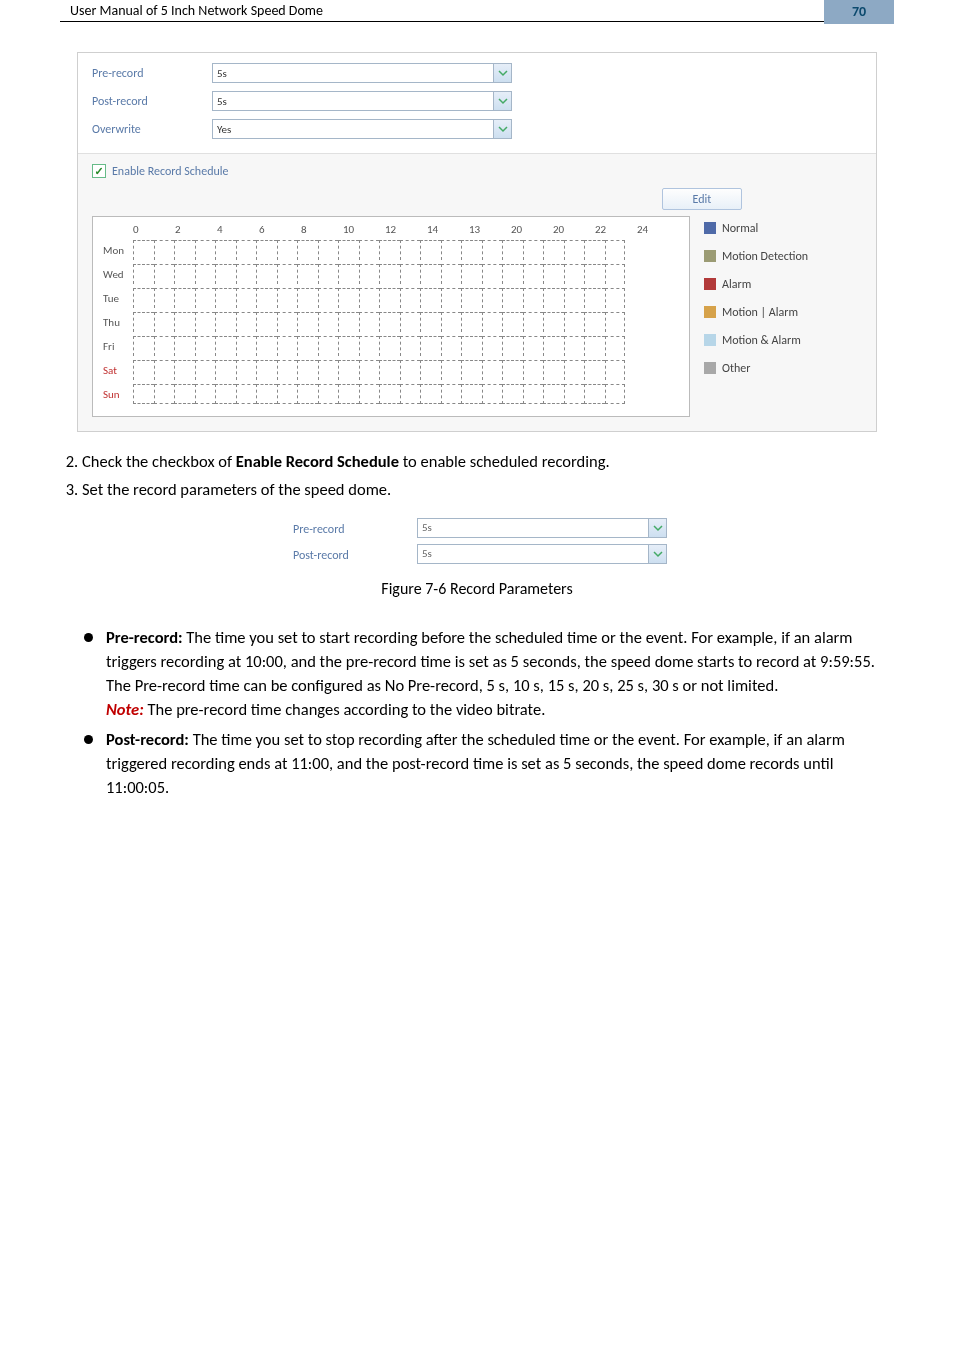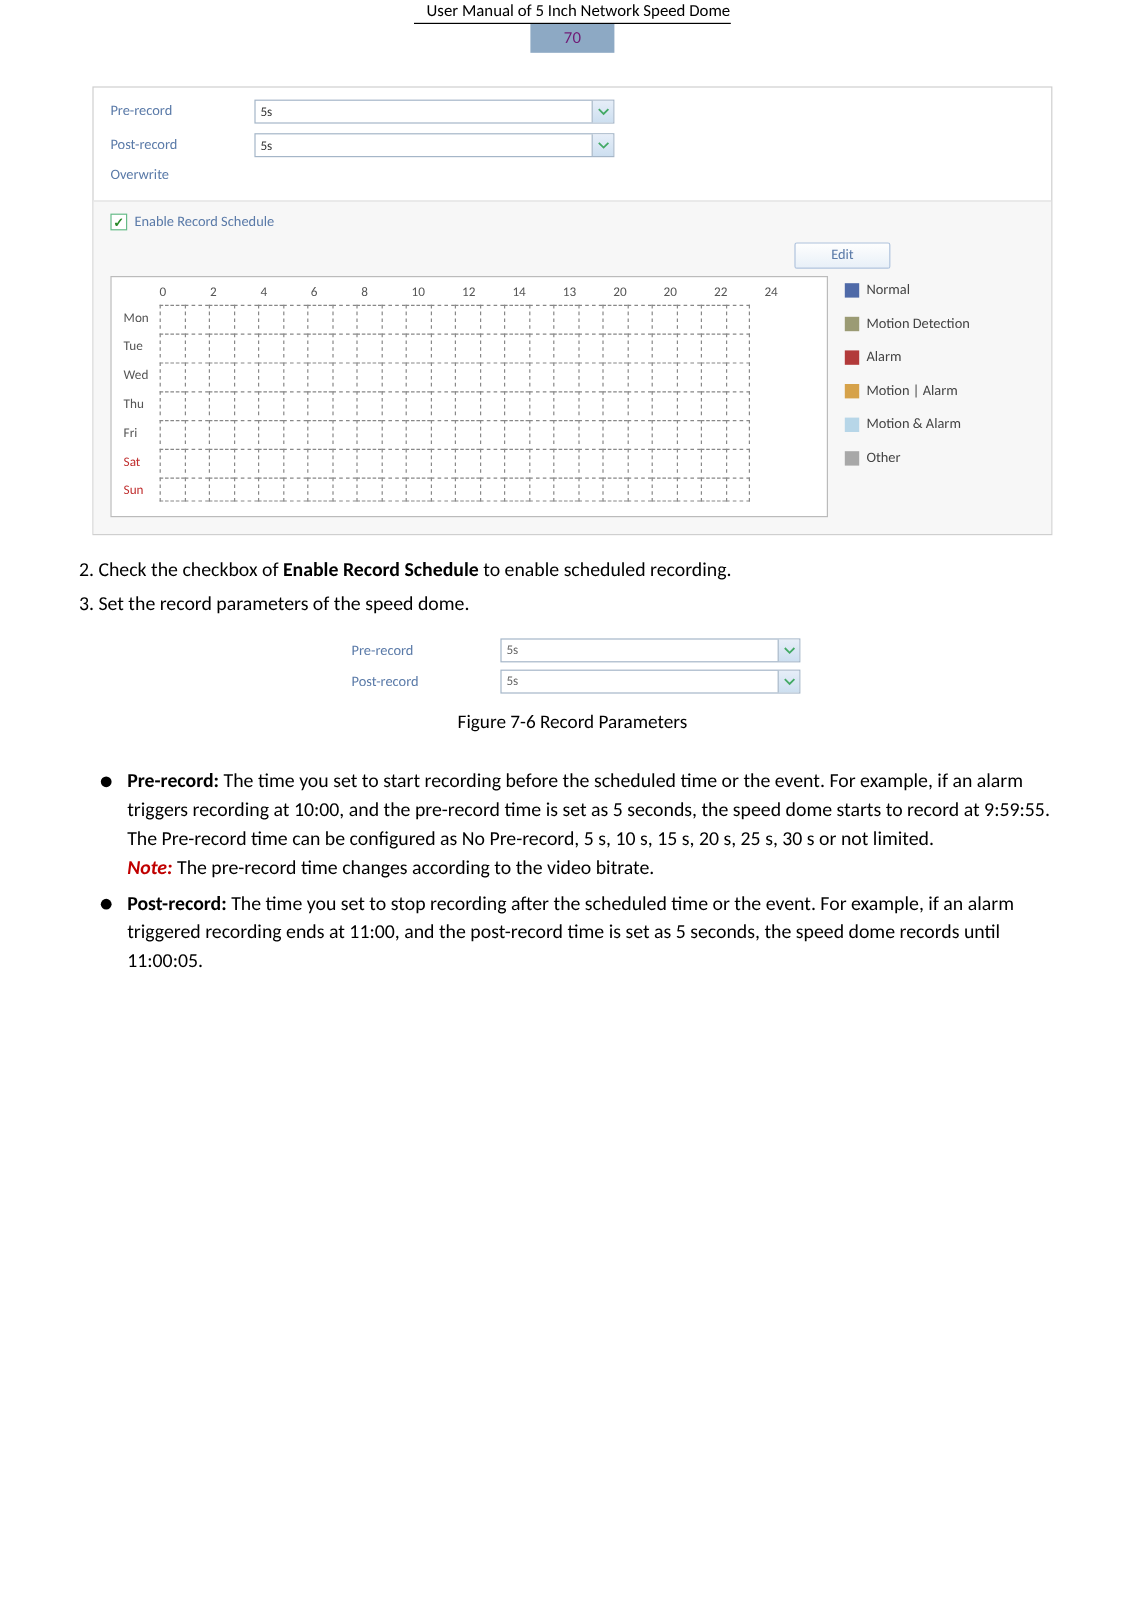--- a/index.html
+++ b/index.html
@@ -10,37 +10,37 @@
     color: #000;
     width: 954px;
   }
   .page {
     padding: 0 60px 40px 60px;
   }
   .header-bar {
     display: flex;
     align-items: center;
     margin-bottom: 28px;
-    flex-direction: column;
   }
   .header-underline {
     flex: 1;
     border-bottom: 1px solid #000;
     font-size: 14px;
     padding-bottom: 2px;
     padding-left: 10px;
   }
   .page-num-box {
     width: 70px;
     height: 24px;
     background: #8da9c4;
-    color: #701a75;
+    color: #0c4a6e;
     text-align: center;
     line-height: 24px;
     font-size: 14px;
+    font-weight: bold;
   }
   
   .panel {
     border: 1px solid #cfcfcf;
     margin: 0 auto 18px auto;
     width: 800px;
     font-size: 12px;
     background: #fff;
   }
   .panel-top {
@@ -153,20 +153,28 @@
           <span>5s</span>
           <span class="dd-btn">
               <svg viewBox="0 0 10 10">
                 <path d="M1 3 L5 7 L9 3" stroke="#4a6" fill="none" stroke-width="1.5"></path>
               </svg>
             </span>
         </div>
       </div>
       <div class="row">
         <div class="row-label">Overwrite</div>
+        <div class="row-select">
+          <span>Yes</span>
+          <span class="dd-btn">
+              <svg viewBox="0 0 10 10">
+                <path d="M1 3 L5 7 L9 3" stroke="#4a6" fill="none" stroke-width="1.5"></path>
+              </svg>
+            </span>
+        </div>
       </div>
     </div>
     <div class="sched-section">
       <div class="chk-row">
         <span class="chk">✓</span>
         <span>Enable Record Schedule</span>
       </div>
       <div class="edit-row">
         <div class="edit-btn">Edit</div>
       </div>
@@ -211,50 +219,50 @@
                   <div class="cell"></div>
                   <div class="cell"></div>
                   <div class="cell"></div>
                   <div class="cell"></div>
                   <div class="cell"></div>
                   <div class="cell"></div>
                   <div class="cell"></div>
                 </div>
               </div>
               <div class="day-row">
+                <div class="day-label">Wed</div>
+                <div class="cells">
+                  <div class="cell"></div>
+                  <div class="cell"></div>
+                  <div class="cell"></div>
+                  <div class="cell"></div>
+                  <div class="cell"></div>
+                  <div class="cell"></div>
+                  <div class="cell"></div>
+                  <div class="cell"></div>
+                  <div class="cell"></div>
+                  <div class="cell"></div>
+                  <div class="cell"></div>
+                  <div class="cell"></div>
+                  <div class="cell"></div>
+                  <div class="cell"></div>
+                  <div class="cell"></div>
+                  <div class="cell"></div>
+                  <div class="cell"></div>
+                  <div class="cell"></div>
+                  <div class="cell"></div>
+                  <div class="cell"></div>
+                  <div class="cell"></div>
+                  <div class="cell"></div>
+                  <div class="cell"></div>
+                  <div class="cell"></div>
+                </div>
+              </div>
+              <div class="day-row">
                 <div class="day-label">Tue</div>
-                <div class="cells">
-                  <div class="cell"></div>
-                  <div class="cell"></div>
-                  <div class="cell"></div>
-                  <div class="cell"></div>
-                  <div class="cell"></div>
-                  <div class="cell"></div>
-                  <div class="cell"></div>
-                  <div class="cell"></div>
-                  <div class="cell"></div>
-                  <div class="cell"></div>
-                  <div class="cell"></div>
-                  <div class="cell"></div>
-                  <div class="cell"></div>
-                  <div class="cell"></div>
-                  <div class="cell"></div>
-                  <div class="cell"></div>
-                  <div class="cell"></div>
-                  <div class="cell"></div>
-                  <div class="cell"></div>
-                  <div class="cell"></div>
-                  <div class="cell"></div>
-                  <div class="cell"></div>
-                  <div class="cell"></div>
-                  <div class="cell"></div>
-                </div>
-              </div>
-              <div class="day-row">
-                <div class="day-label">Wed</div>
                 <div class="cells">
                   <div class="cell"></div>
                   <div class="cell"></div>
                   <div class="cell"></div>
                   <div class="cell"></div>
                   <div class="cell"></div>
                   <div class="cell"></div>
                   <div class="cell"></div>
                   <div class="cell"></div>
                   <div class="cell"></div>

